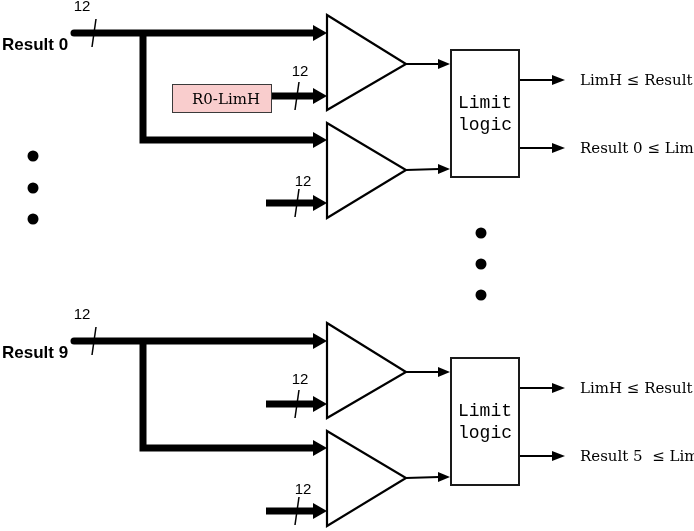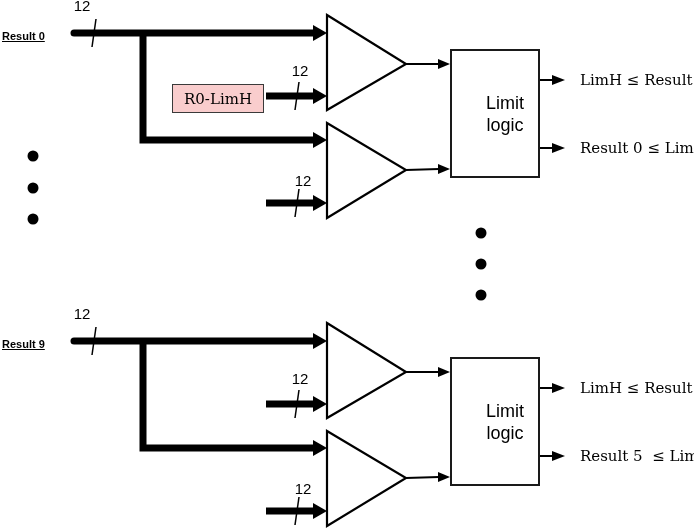--- a/index.html
+++ b/index.html
@@ -9,45 +9,45 @@
     height: 531px;
     background: #ffffff;
     font-family: "Liberation Sans", sans-serif;
     overflow: hidden;
   }
   svg.layer { position: absolute; left: 0; top: 0; }
   .labels { position: absolute; left: 0; width: 694px; height: 308px; }
   .labels.b0 { top: 0; }
   .labels.b1 { top: 308px; }
   .result-label {
-    position: absolute; left: 2px; top: 28px;
-    font-size: 11px; font-weight: bold; color: #000;
-    white-space: nowrap; line-height: 17px; text-decoration: underline;
+    position: absolute; left: 2px; top: 36px;
+    font-size: 17px; font-weight: bold; color: #000;
+    white-space: nowrap; line-height: 17px;
   }
   .bus-width {
     position: absolute; left: 62px; top: -2px; width: 40px;
     text-align: center; font-size: 15px; color: #000; line-height: 16px;
   }
   .w-high { position: absolute; left: 283px; top: 63px; width: 34px; text-align: center; font-size: 15px; line-height: 16px; }
   .w-low  { position: absolute; left: 286px; top: 173px; width: 34px; text-align: center; font-size: 15px; line-height: 16px; }
   .reg {
     position: absolute; left: 172px; width: 90px; height: 27px;
     background: var(--reg-fill, #F9CDCD);
     border: 1.5px solid var(--reg-border, #3A3A3A);
     display: flex; align-items: center; justify-content: center;
-    font-family: "DejaVu Serif", serif; font-size: 15px; color: #000;
+    font-family: "DejaVu Serif", serif; font-size: 15px; color: #000; padding-left: 8px;
   }
   .reg-high { top: 84px; }
   .reg-low  { top: 188px; }
   .limit-box {
     position: absolute; left: 450px; top: 49px; width: 66px; height: 125px;
     background: #ffffff; border: 2px solid #1a1a1a;
     display: flex; align-items: center; justify-content: center;
     text-align: center;
-    font-family: Liberation Sans, sans-serif; font-size: 18px; line-height: 22px; color: #000; padding-left: 20px;
+    font-family: Liberation Mono, monospace; font-size: 18px; line-height: 22px; color: #000;
   }
   .out-label {
     position: absolute; left: 580px;
     font-family: "DejaVu Serif", serif; font-size: 15px; color: #000;
     white-space: pre; line-height: 17px;
   }
   .out-high { top: 72px; }
   .out-low  { top: 140px; }
 </style>
 </head>

